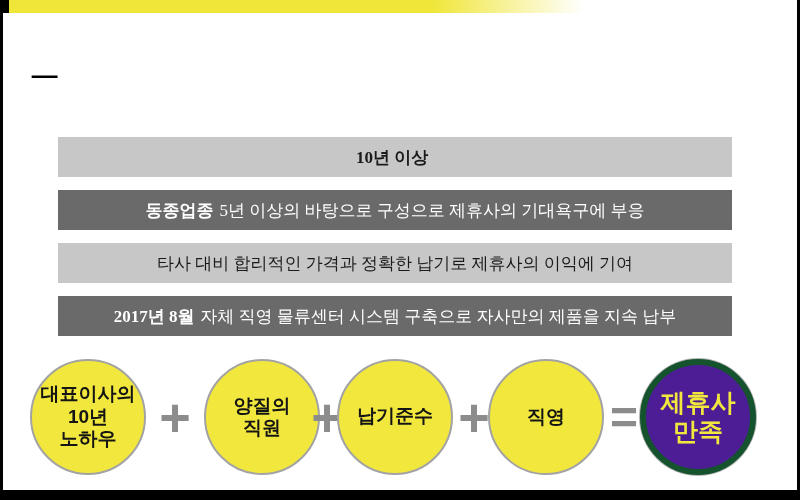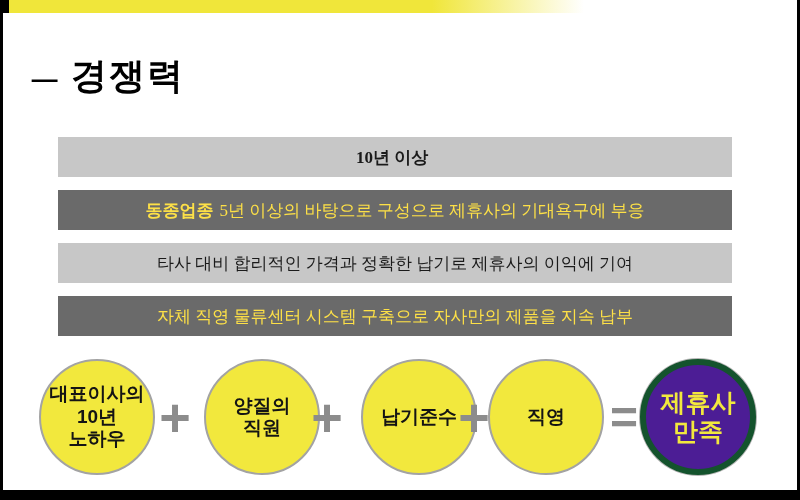--- a/index.html
+++ b/index.html
@@ -40,41 +40,41 @@
     position: absolute; left: 58px; top: 137px; width: 674px;
     display: flex; flex-direction: column; gap: 13px;
   }
   .bar {
     height: 40px;
     display: flex; align-items: center; justify-content: center;
     font-family: "Liberation Serif", serif;
     font-size: 17px; white-space: nowrap;
   }
   .bar.light { background: #c7c7c7; color: #1a1a1a; }
-  .bar.dark  { background: #6a6a6a; color: #fde047; }
+  .bar.dark  { background: #6a6a6a; color: #ffffff; }
   .bar-bold { font-weight: bold; margin-right: 0.35em; }
   .bar-bold:empty { margin-right: 0; }
 
   
   .circle {
     position: absolute; top: 359px;
     width: 116px; height: 116px; box-sizing: border-box;
     border-radius: 50%;
     display: flex; flex-direction: column; align-items: center; justify-content: center;
     text-align: center;
     font-weight: bold; font-size: 19px; line-height: 1.18;
   }
   .circle.yellow {
     background: #f2e83d;
     border: 2px solid #a3a3a3;
     color: #141414;
   }
-  .c1 { left: 39px; text-align: center; }
+  .c1 { left: 30px; text-align: center; }
   .c2 { left: 204px; }
-  .c3 { left: 361px; }
+  .c3 { left: 337px; font-family: Liberation Mono, monospace; }
   .c4 { left: 488px; text-align: center; }
   .circle.result {
     left: 640px;
     background: #4c1d95;
     border: 6px solid #14532d;
     box-shadow: 0 0 0 1px #b5b5b5;
     color: #f2e83d;
     font-size: 25px;
     line-height: 1.15;
   }
@@ -95,36 +95,36 @@
 
 <div class="top-ribbon">
   <div class="ribbon-cap"></div>
 </div>
 <div class="border-left"></div>
 <div class="border-right"></div>
 <div class="bottom-bar"></div>
 
 <h1 class="title">
   <span class="dash">–</span>
-  <span class="title-text">경쟁력</span>
 </h1>
 
 <div class="bars">
   <div class="bar light">
     <span class="bar-bold">10년 이상</span>
   </div>
   <div class="bar dark">
     <span class="bar-bold">동종업종</span>
       <span class="bar-rest">5년 이상의 바탕으로 구성으로 제휴사의 기대욕구에 부응</span>
   </div>
   <div class="bar light">
     <span class="bar-bold"></span>
       <span class="bar-rest">타사 대비 합리적인 가격과 정확한 납기로 제휴사의 이익에 기여</span>
   </div>
   <div class="bar dark">
+    <span class="bar-bold">2017년 8월</span>
       <span class="bar-rest">자체 직영 물류센터 시스템 구축으로 자사만의 제품을 지속 납부</span>
   </div>
 </div>
 
 <div class="circle yellow c1">
   <span>대표이사의</span>
   <span>10년</span>
   <span>노하우</span>
 </div>
 <div class="op plus p1">+</div>

